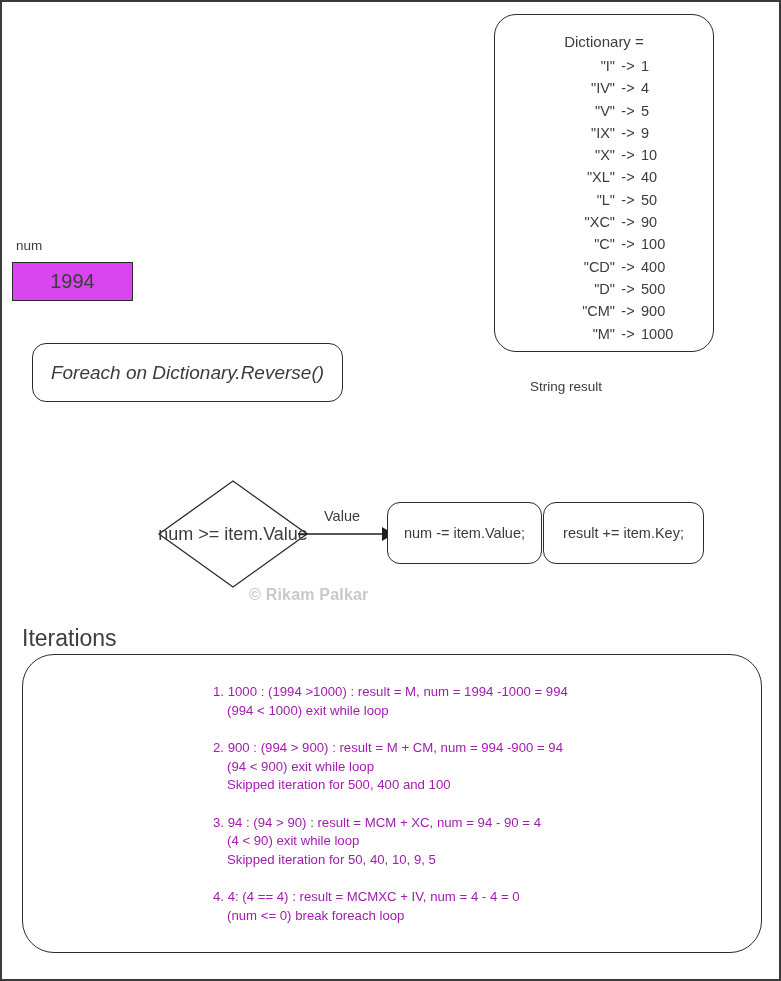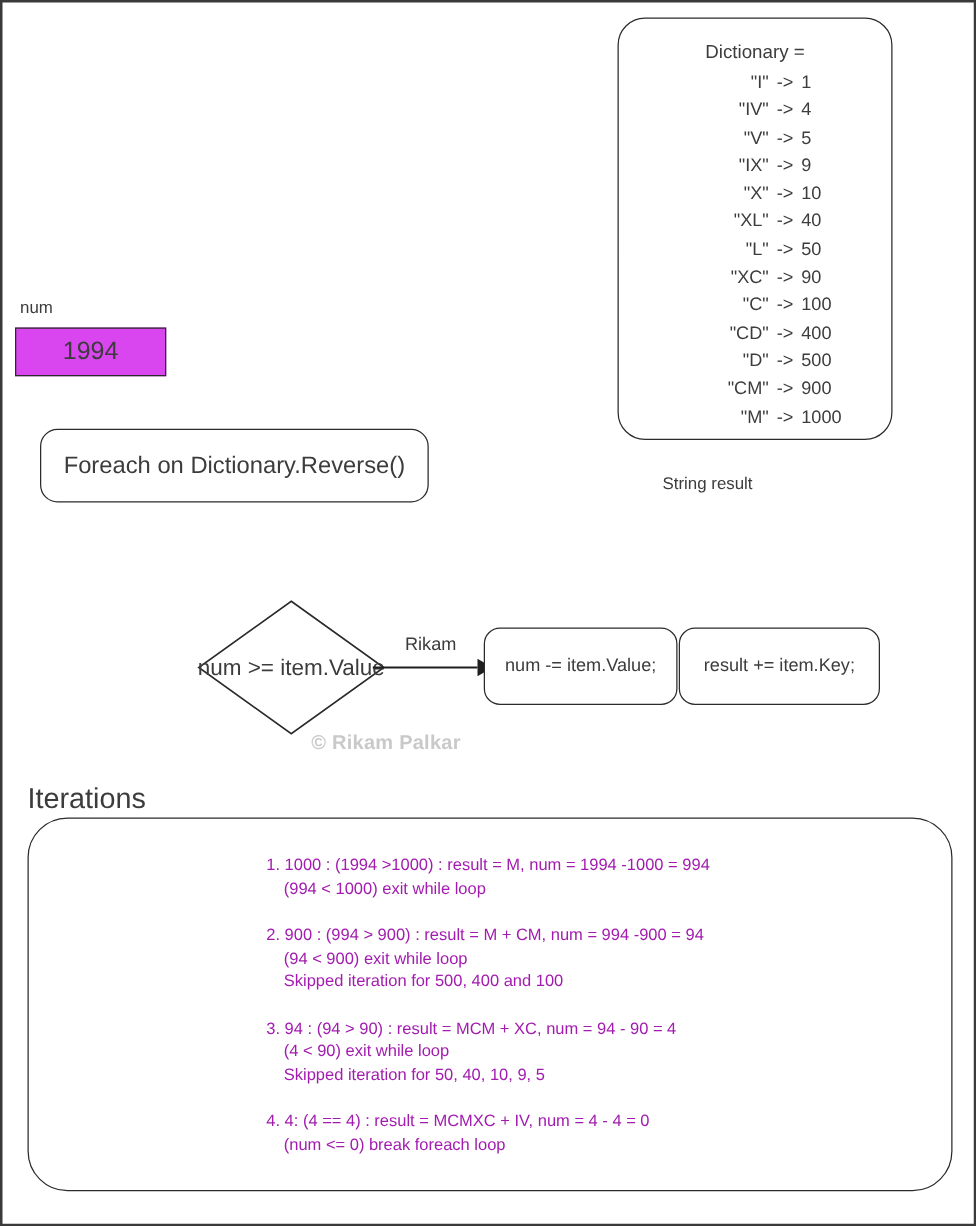--- a/index.html
+++ b/index.html
@@ -98,21 +98,21 @@
     left: 528px; top: 377px;
     font-size: 13.5px;
   }
 
   
   #foreach-box {
     left: 30px; top: 341px;
     width: 311px; height: 59px;
     border-radius: 14px;
   }
-  #foreach-box .t { font-size: 19px; color: #3c3c3c; }
+  #foreach-box .t { font-size: 19px; color: #3c3c3c; font-style: italic; }
 
   
   #item-box {
     left: 151px; top: 421px;
     width: 139px; height: 31px;
     border-radius: 9px;
   }
   #item-box .t { font-size: 14px; color: #3c3c3c; }
 
   
@@ -288,21 +288,21 @@
     </svg>
     <div id="decision-text">num &gt;= item.Value</div>
   </div>
 
   <div class="abs" id="true-arrow">
     <svg width="96" height="40" viewBox="0 0 96 40">
       <line x1="0" y1="20" x2="84" y2="20" stroke="#1f1f1f" stroke-width="1.6"></line>
       <polygon points="84,13 96,20 84,27" fill="#1f1f1f"></polygon>
     </svg>
   </div>
-  <div class="abs plain-label" id="true-label">Rikam</div>
+  <div class="abs plain-label" id="true-label">Value</div>
 
   <div class="abs round-box" id="num-minus-box">
     <span class="t">num -= item.Value;</span>
   </div>
   <div class="abs round-box" id="result-plus-box">
     <span class="t">result += item.Key;</span>
   </div>
 
   <div class="abs" id="watermark">© Rikam Palkar</div>
 

